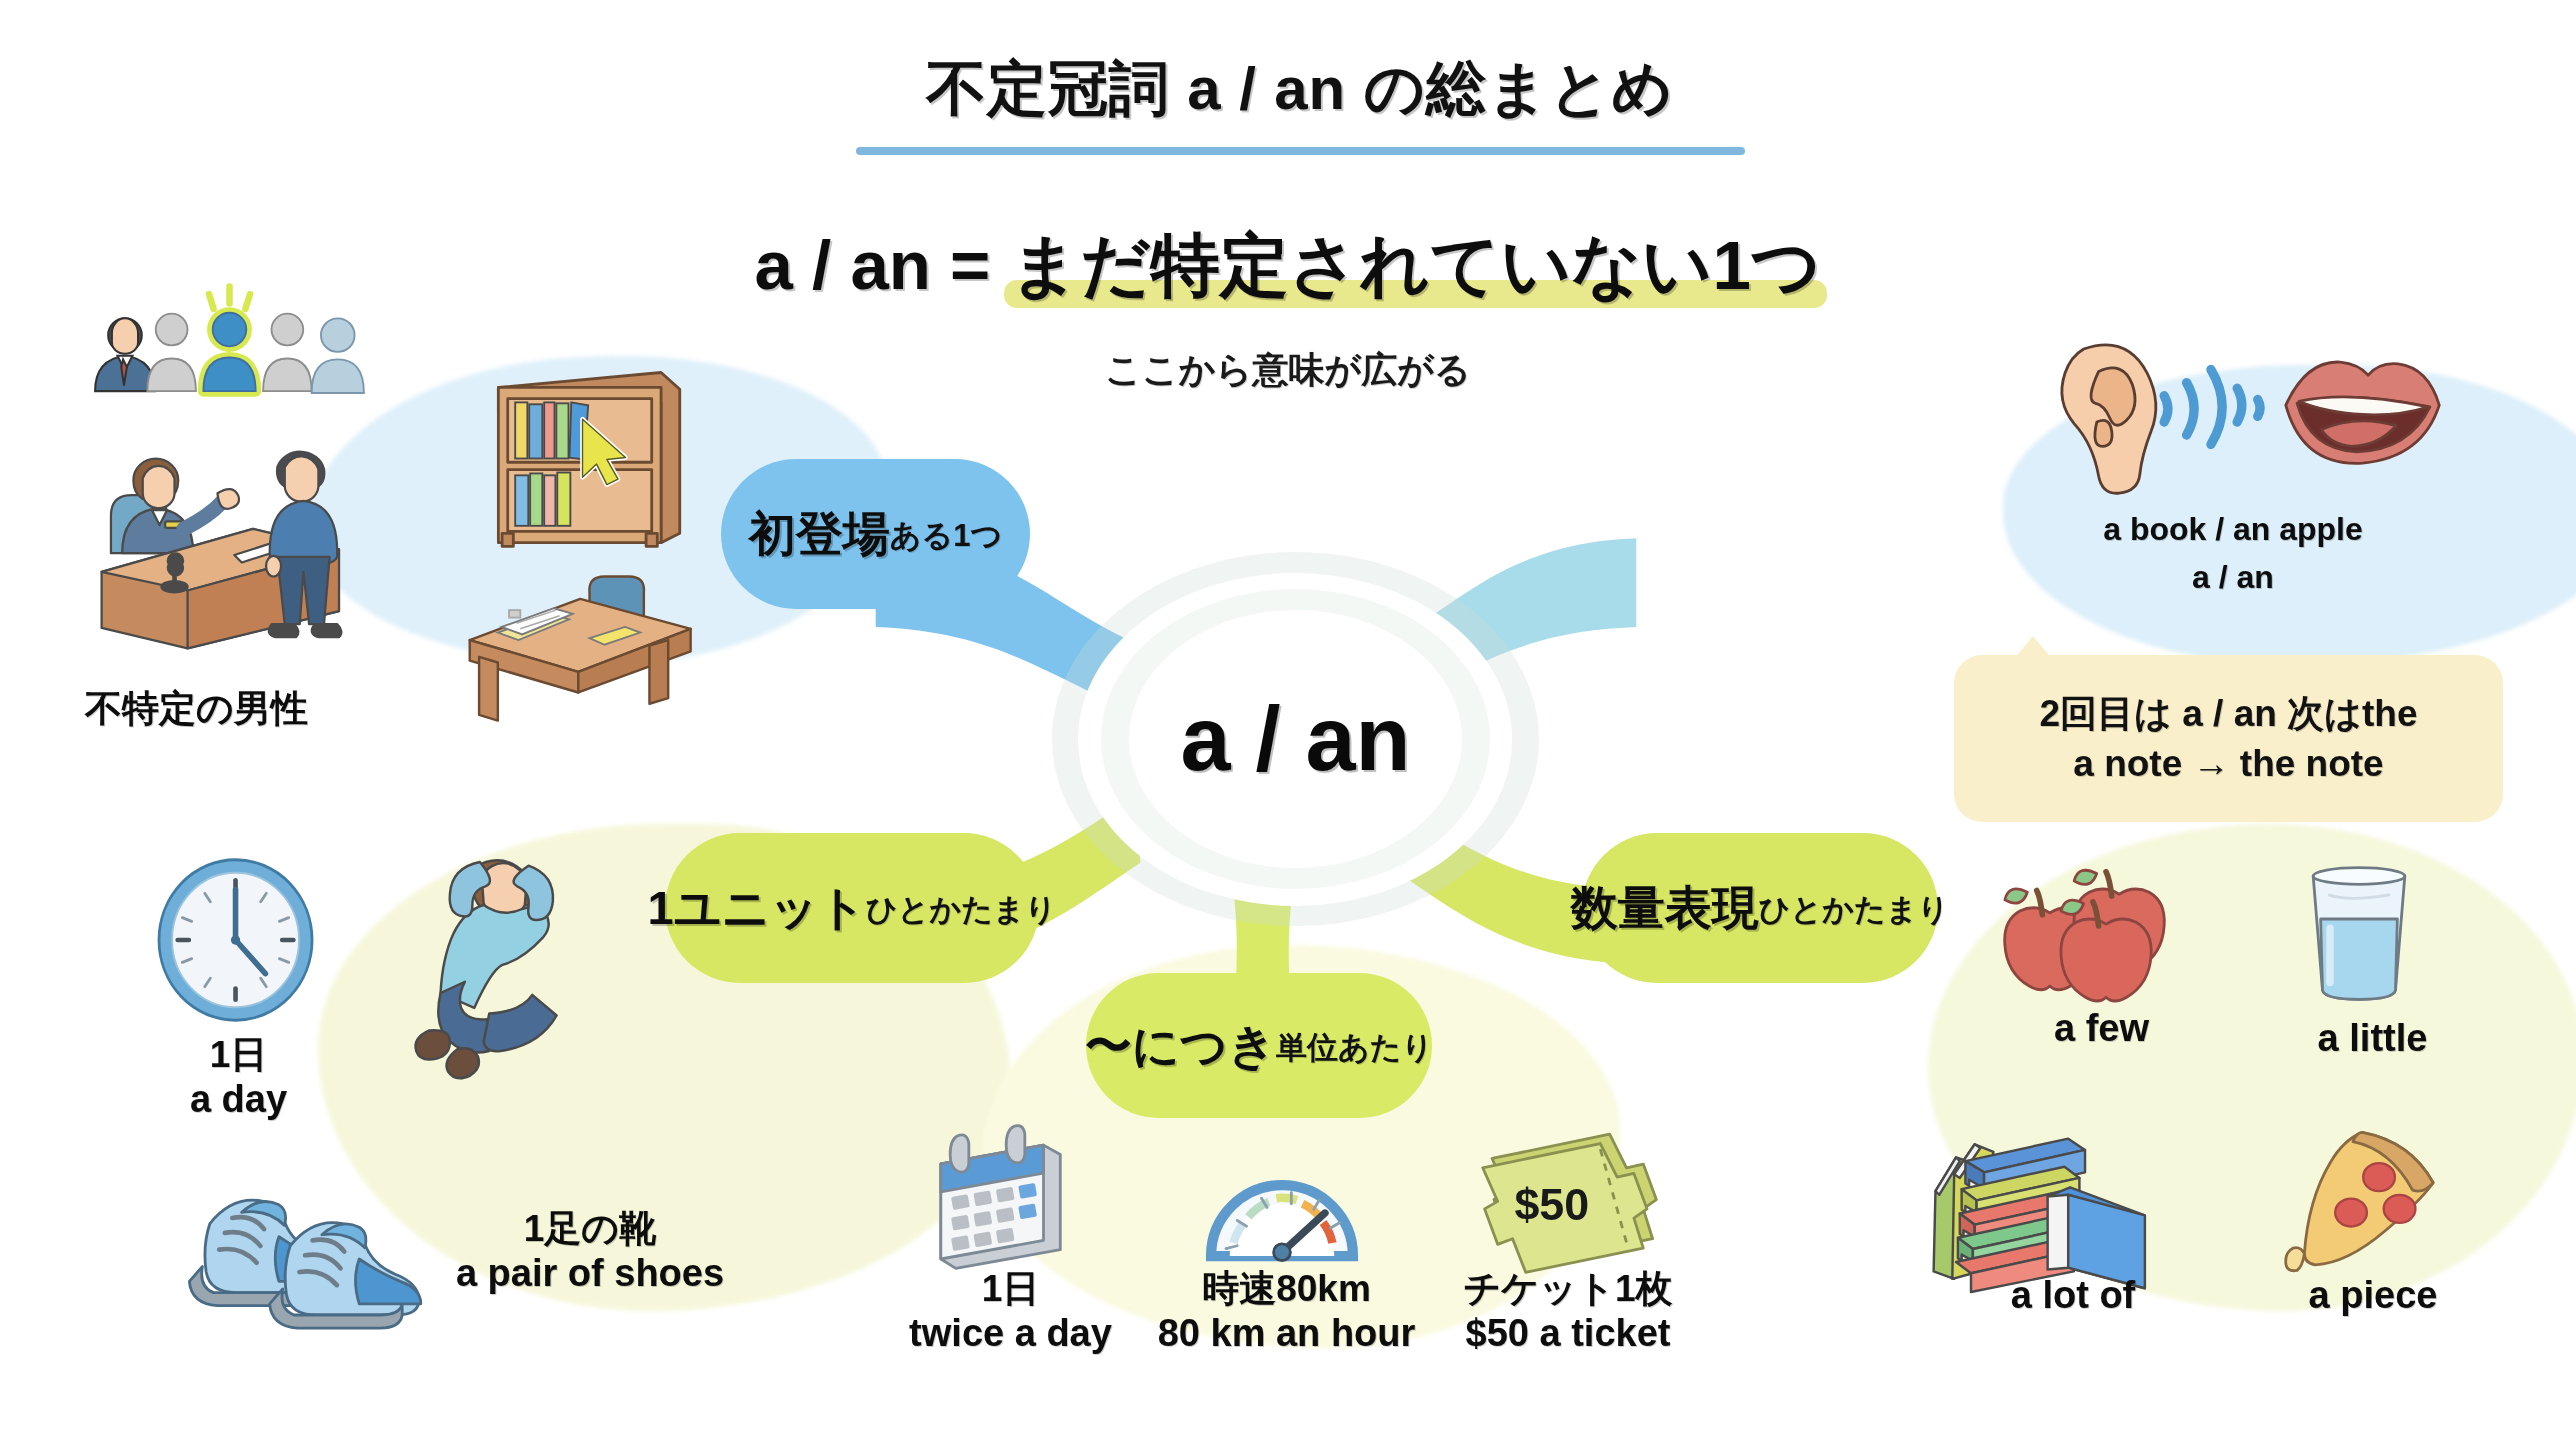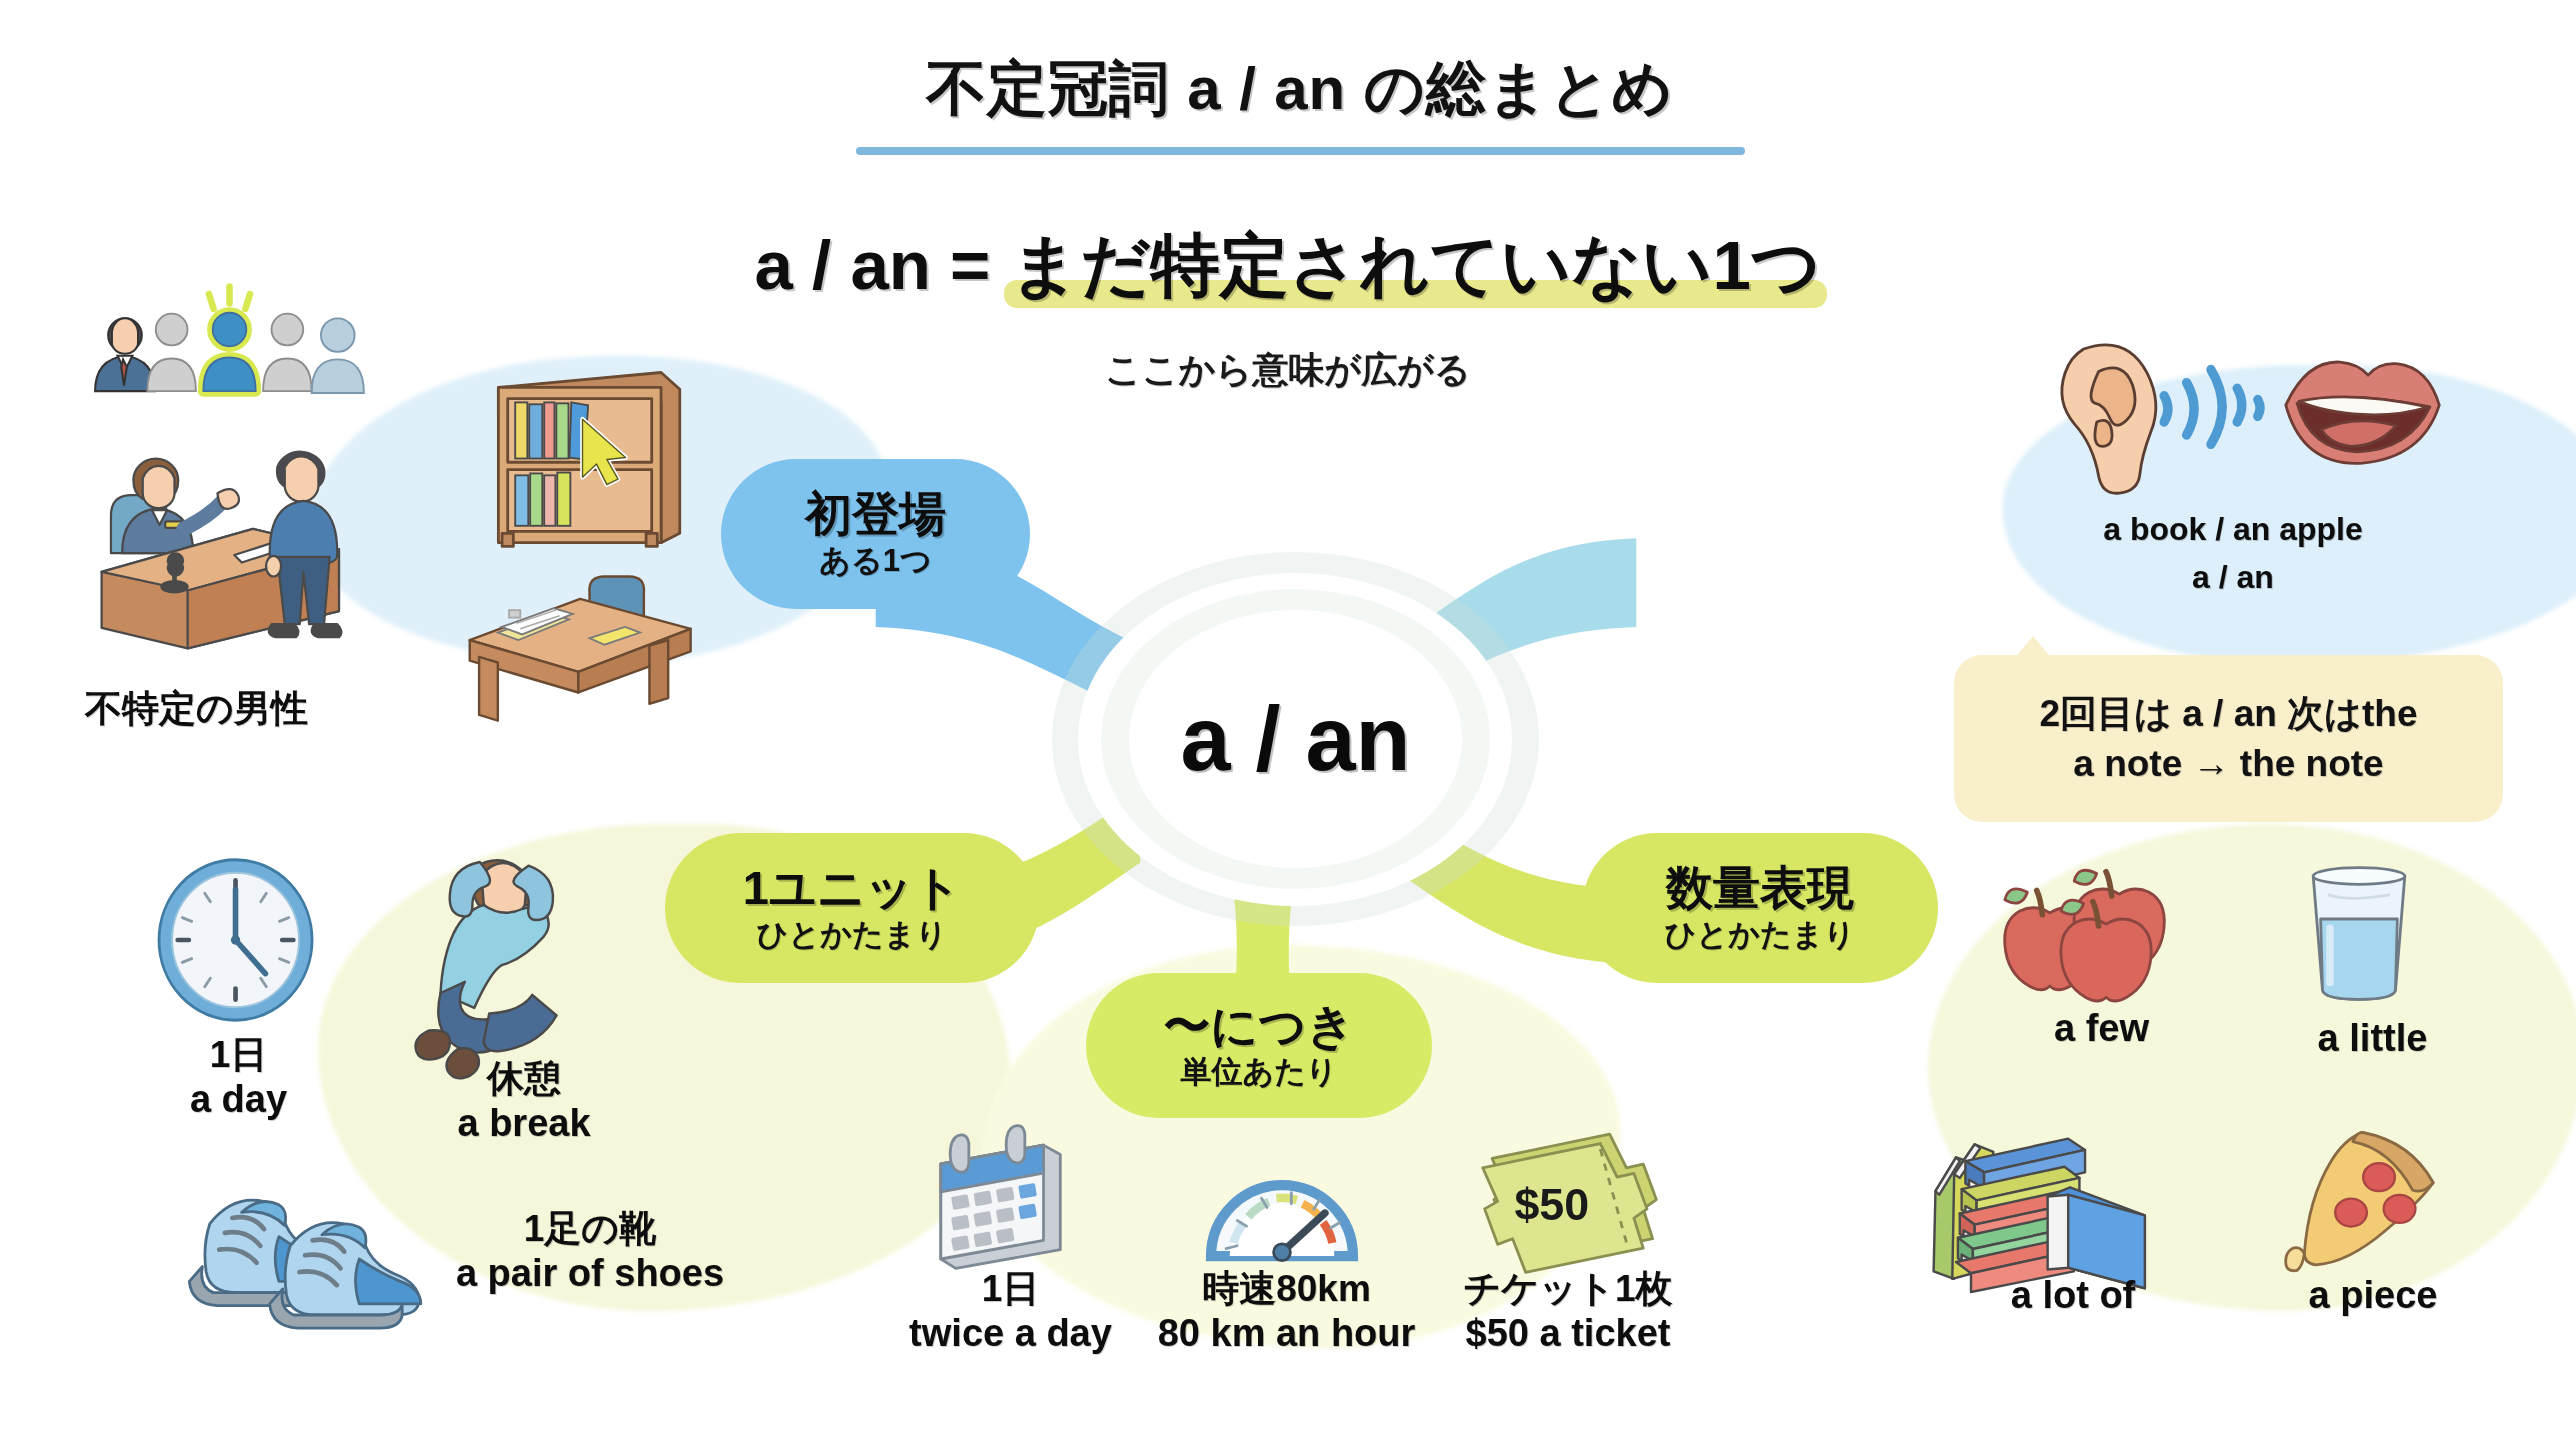--- a/index.html
+++ b/index.html
@@ -75,21 +75,21 @@
     display: flex; align-items: center; justify-content: center;
     font-size: 90px; font-weight: 700; color: #0a0a0a;
     text-shadow: 1.9px 1.9px 0 rgba(0,0,0,.25);
   }
 
   
   .arm { position: absolute; }
 
   
   .bubble {
-    position: absolute; display: flex; flex-direction: column;
+    position: absolute; display: flex; flex-direction: row;
     align-items: center; justify-content: center; text-align: center;
     border-radius: 84px; padding: 9.4px 32px;
   }
   .bubble .b-main {
     font-size: 47px; font-weight: 700; color: #0d0d0d; line-height: 1.06;
     text-shadow: 1.9px 1.9px 0 rgba(0,0,0,.22); white-space: nowrap;
   }
   .bubble .b-sub {
     font-size: 31px; font-weight: 700; color: #111; line-height: 1.15; margin-top: 3.7px;
     text-shadow: 0.9px 0.9px 0 rgba(0,0,0,.18); white-space: nowrap;
@@ -390,24 +390,20 @@
       <path d="M88,62 q-20,6 -32,30 q-12,26 -14,64 l36,16 q18,-40 30,-46 q22,-6 44,-30 q10,-12 2,-26 q-8,-10 -24,-4 q-22,10 -42,-4 z" fill="#93D0E2"></path>
       <path d="M84,16 q-30,6 -32,34 q-2,22 14,24 q10,2 10,-12 q0,-16 14,-20 q12,-4 -6,-26 z" fill="#8EC4DE"></path>
       <path d="M136,20 q28,10 26,38 q-2,20 -18,20 q-10,0 -8,-14 q2,-16 -12,-22 q-12,-6 12,-22 z" fill="#8EC4DE"></path>
       <path d="M42,156 q-8,34 10,52 q18,16 42,10 l-2,-34 q-22,2 -28,-12 q-4,-12 4,-28 z" fill="#4A6B93"></path>
       <path d="M94,178 q34,-2 46,-20 l26,22 q-18,32 -60,38 q-16,2 -18,-10 z" fill="#4A6B93"></path>
       <path d="M30,196 q-18,8 -14,22 q4,12 22,8 q14,-4 14,-18 q0,-14 -22,-12 z" fill="#6B4E3C"></path>
       <path d="M60,216 q-16,12 -10,24 q8,12 24,4 q12,-8 8,-20 q-6,-12 -22,-8 z" fill="#6B4E3C"></path>
     </g>
   </svg>
 
-  <div class="lab" style="left:393px; top:1058px; width:262px;">
-    <div class="jp">休憩</div>
-    <div class="en">a break</div>
-  </div>
 
   <svg class="ill" style="left:187px; top:1175px;" width="253" height="168" viewBox="0 0 270 180">
     <g stroke="#4a6b86" stroke-width="3" stroke-linejoin="round">
       <path d="M24,52 q24,-30 56,-24 q18,4 24,22 q8,22 32,32 q26,10 26,28 q0,16 -24,16
                l-86,0 q-28,0 -32,-22 q-4,-28 4,-52 z" fill="#AFD6EE"></path>
       <path d="M16,98 q-4,22 12,28 l92,0 q22,0 24,-12 l0,12 q-2,14 -24,14 l-88,0 q-28,-2 -30,-26 z" fill="#9AA6AF"></path>
       <g stroke="#6E7D8A" stroke-width="5" fill="none" stroke-linecap="round">
         <path d="M48,46 q22,-4 34,12"></path>
         <path d="M40,62 q24,-4 38,14"></path>
         <path d="M34,80 q24,-4 40,14"></path>

